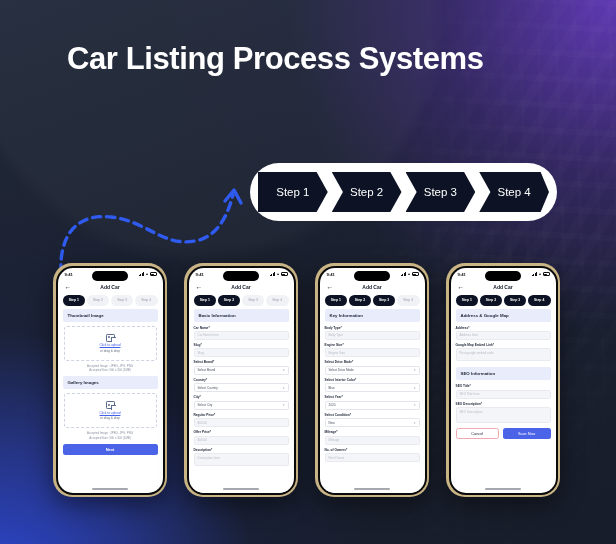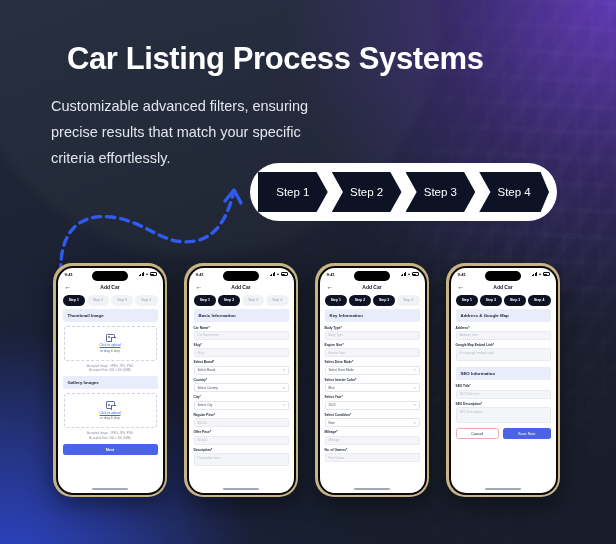--- a/index.html
+++ b/index.html
@@ -242,21 +242,20 @@
 </style>
 </head>
 <body>
 
 <div id="stage">
   <div class="swoosh"></div>
   <div class="tread"></div>
   <div class="tread2"></div>
 
   <div class="title">Car Listing Process Systems</div>
-  <div class="subtitle">Customizable advanced filters, ensuring precise results that match your specific criteria effortlessly.</div>
 
   <div class="step-banner">
     <div class="chev">Step 1</div>
     <div class="chev mid">Step 2</div>
     <div class="chev mid">Step 3</div>
     <div class="chev">Step 4</div>
   </div>
 
   <svg class="arrow-svg" width="190" height="90">
     <path d="M 6 88 C 4 50, 22 28, 56 32 C 92 36, 108 62, 140 56 C 162 52, 172 32, 178 10" fill="none" stroke="#2f5bf0" stroke-width="3.4" stroke-dasharray="8 6" stroke-linecap="round"></path>

